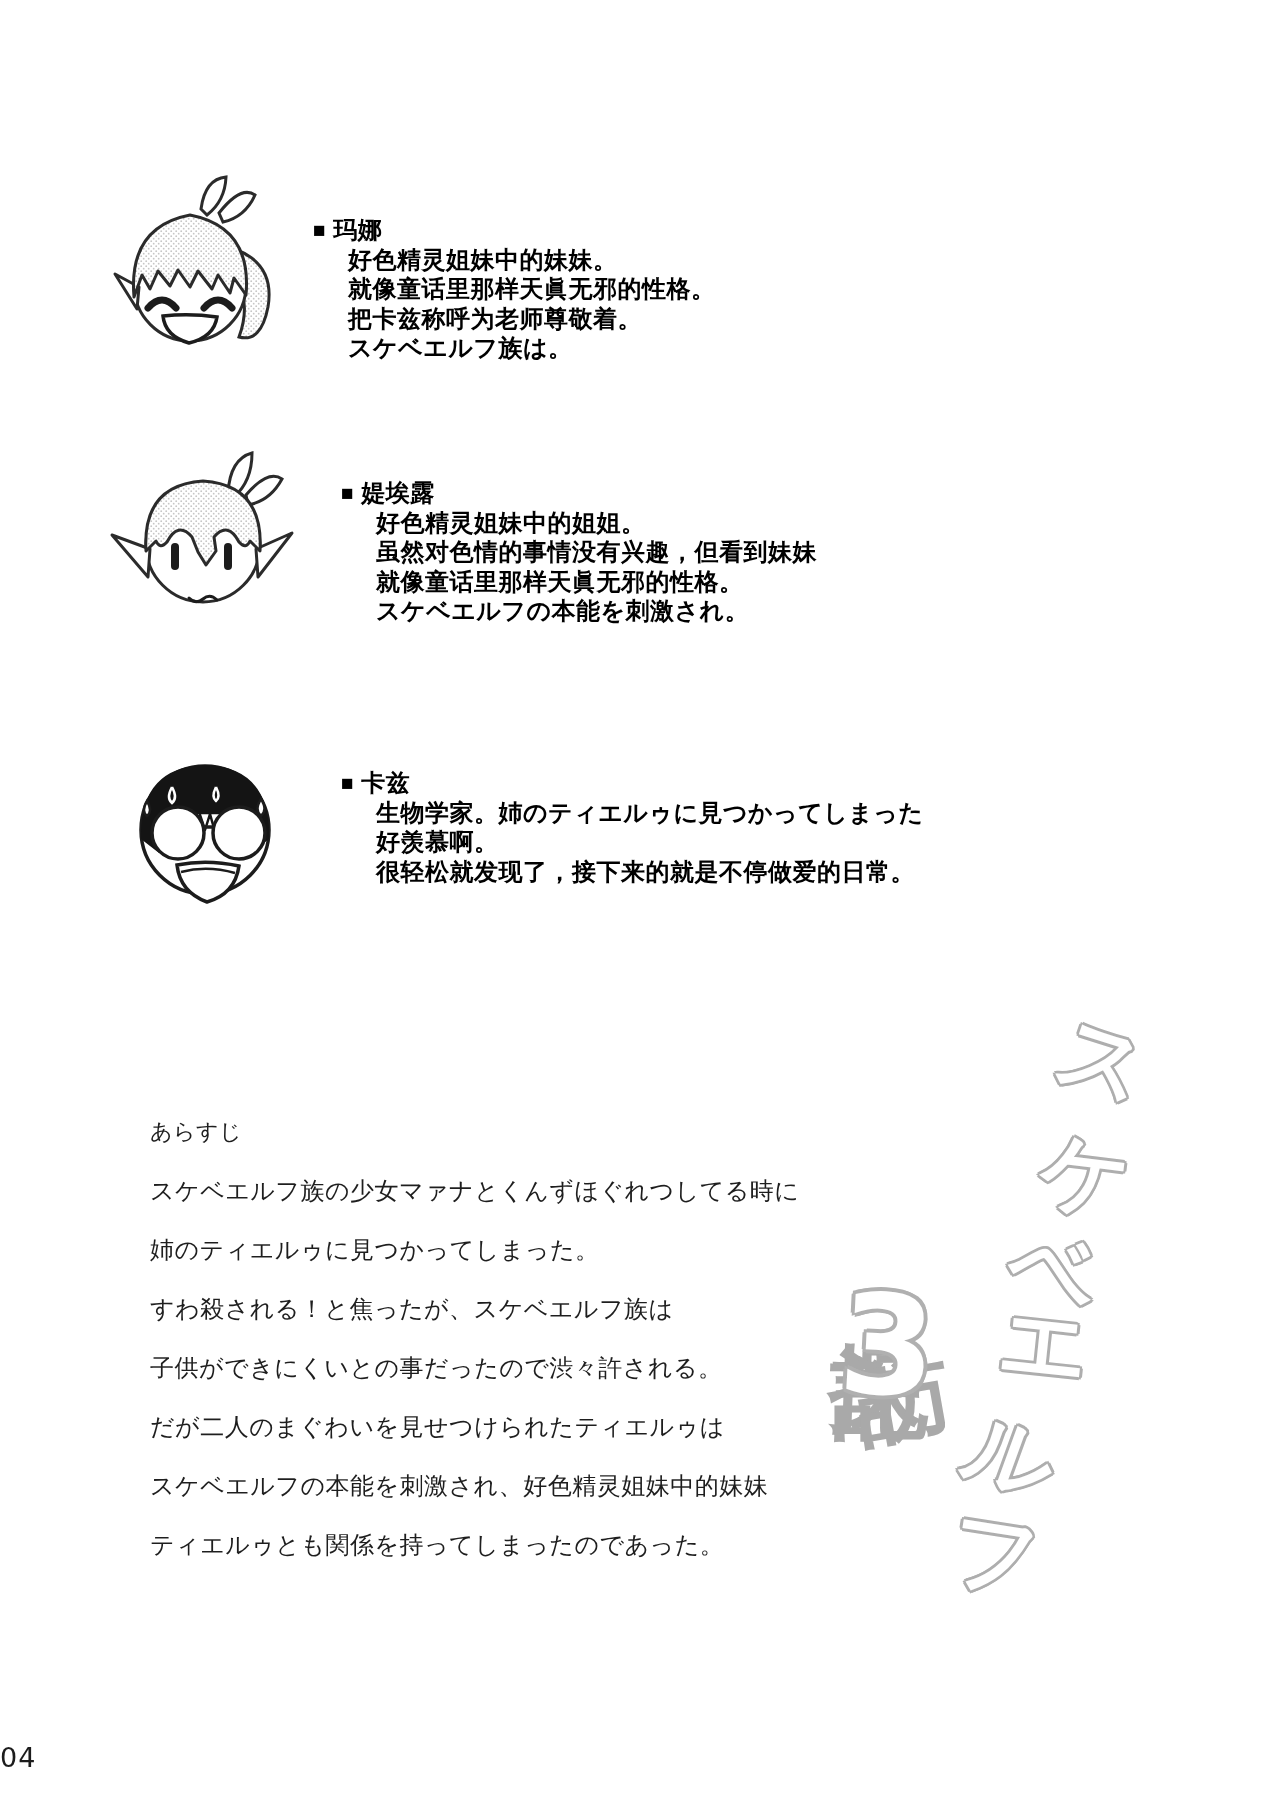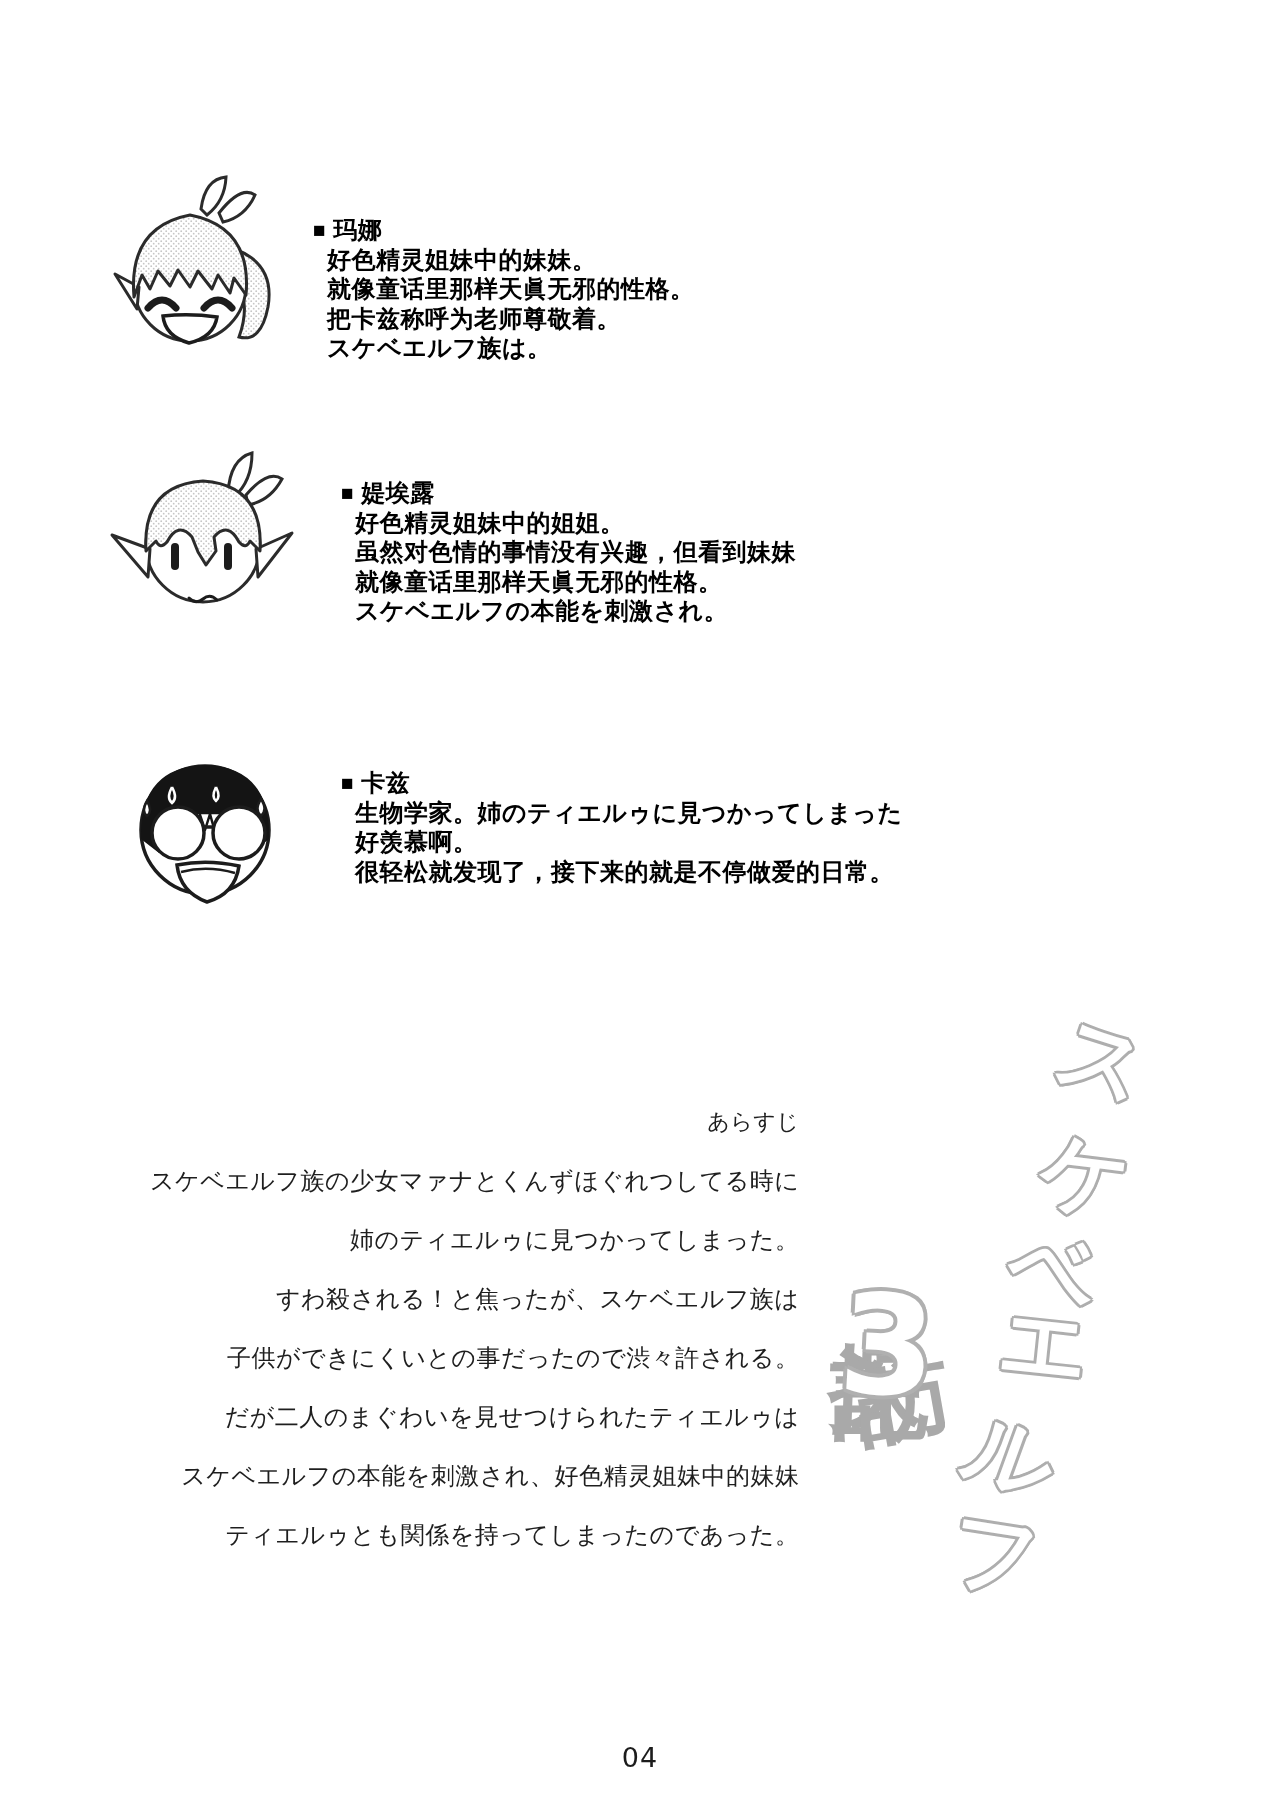--- a/index.html
+++ b/index.html
@@ -12,34 +12,34 @@
   
   .char-face { position:absolute; }
   .char-block {
     position:absolute; color:#000;
     font-family:"Liberation Serif","DejaVu Serif",serif;
     font-weight:bold; font-size:24px; line-height:29.5px; letter-spacing:0.5px;
     white-space:nowrap;
   }
   .char-header { display:flex; align-items:center; }
   .bullet { font-size:21px; margin-right:7px; }
-  .char-lines { margin-left:14px; }
+  .char-lines { margin-left:35px; }
   #char1 { left:313px; top:216px; }
   #char2 { left:341px; top:479px; }
   #char3 { left:341px; top:769px; }
   #face1 { left:95px;  top:175px; }
   #face2 { left:100px; top:445px; }
   #face3 { left:115px; top:743px; }
 
   
   .synopsis {
     position:absolute; left:150px; top:1108px; color:#1e1e1e;
     font-size:24px; letter-spacing:0.5px; white-space:nowrap;
   }
-  .synopsis p { margin:0 0 31px 0; line-height:28px;text-align:right; }
+  .synopsis p { margin:10px 0 31px 0; line-height:28px; }
   .synopsis .heading { font-size:22px; }
 
   
   .logo { position:absolute; left:828px; top:980px; width:360px; height:760px; }
   .logo-col {
     writing-mode:vertical-rl; text-orientation:upright;
     font-family:"DejaVu Sans","Liberation Sans",sans-serif;
     font-weight:bold; line-height:1;
   }
   .logo-main {
@@ -56,21 +56,21 @@
     font-weight:bold; font-size:138px; line-height:1; text-align:center;
     margin-top:10px; color:#ffffff;
     text-shadow: 4px 0 #b0b0b0, -4px 0 #b0b0b0, 0 4px #b0b0b0, 0 -4px #b0b0b0,
                  3px 3px #b0b0b0, -3px -3px #b0b0b0, 3px -3px #b0b0b0, -3px 3px #b0b0b0;
     transform:rotate(7deg);
   }
   .lchar { display:inline-block; }
 
   
   .page-num {
-    position:absolute; left:0; right:0; top:1742px; text-align:center;
+    position:absolute; left:0; right:0; top:1742px; 
     font-size:27px; color:#1c1c1c; letter-spacing:1px;
     font-family:"DejaVu Sans","Liberation Sans",sans-serif;
   }
 </style>
 </head>
 <body>
 
 <div class="page">
 
   <svg id="face1" class="char-face" width="180" height="175" viewBox="0 0 180 175">

